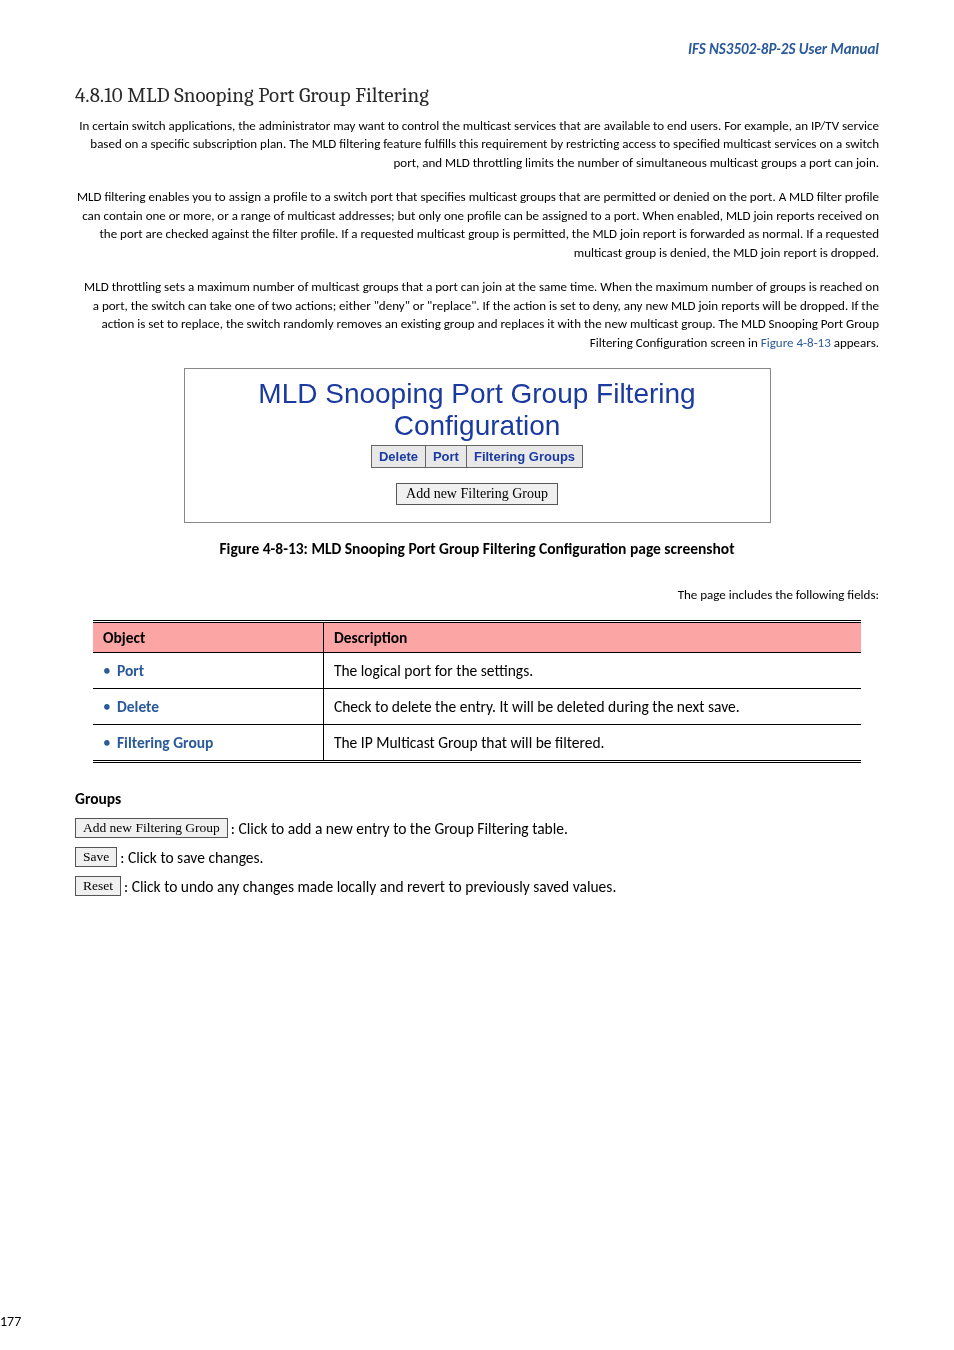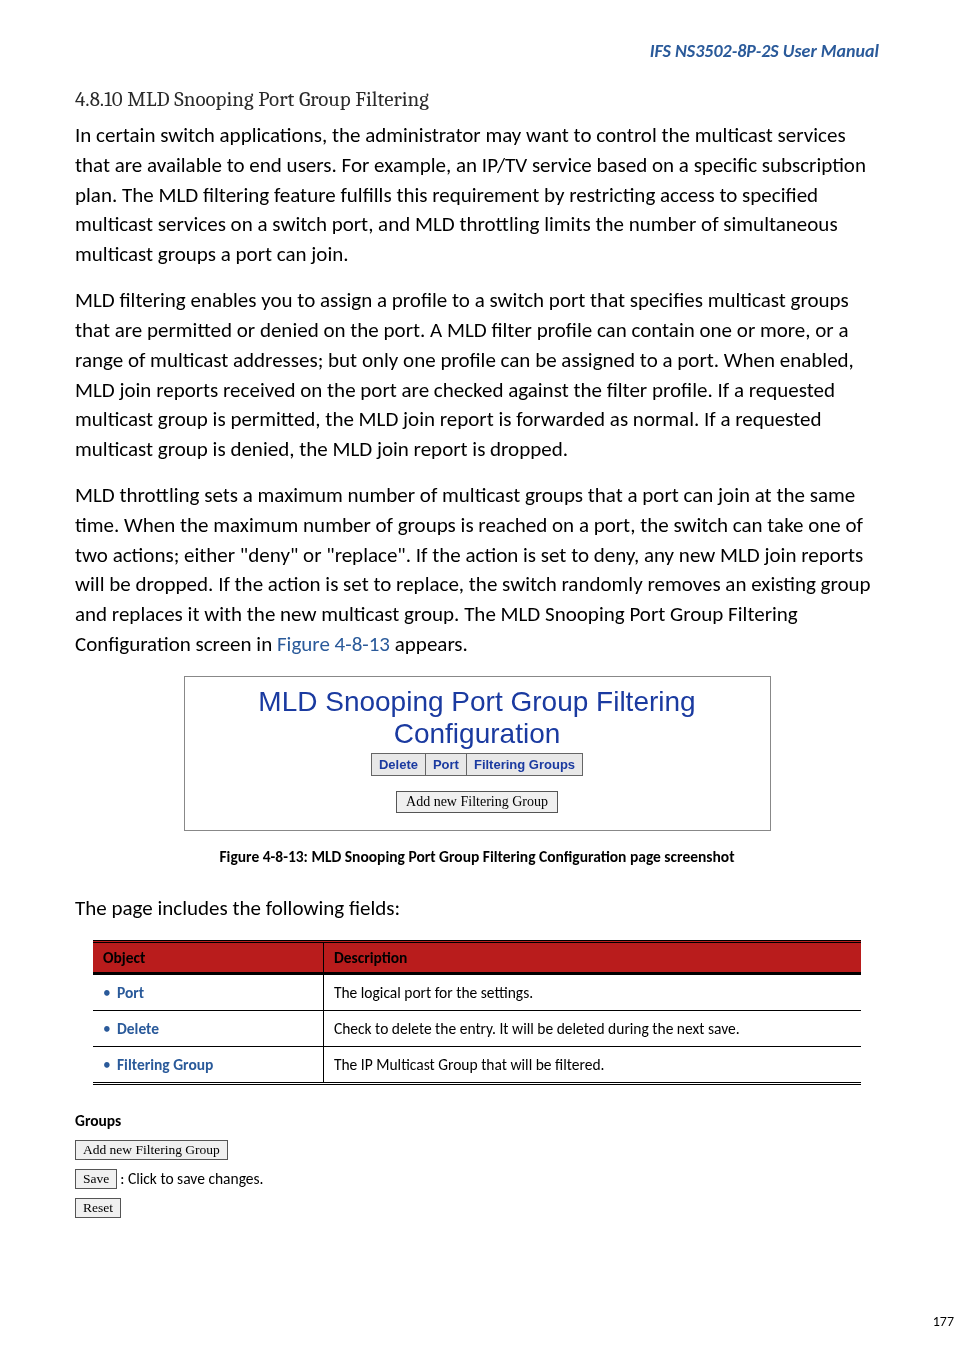--- a/index.html
+++ b/index.html
@@ -10,35 +10,35 @@
       background: #fff;
       color: #000;
       padding: 40px 75px 30px 75px;
       position: relative;
     }
     .header-right {
       text-align: right;
       color: #2a5a9a;
       font-style: italic;
       font-weight: bold;
-      font-size: 18px;
+      font-size: 15px;
       margin-bottom: 25px;
     }
     .section-heading {
       color: #2a2a2a;
       font-family: Cambria, Georgia, serif;
       font-size: 21px;
       font-weight: normal;
       margin-bottom: 10px;
     }
     .body-para {
-      font-size: 21px;
+      font-size: 13px;
       line-height: 1.42;
       margin-bottom: 16px;
-      text-align: left;
+      text-align: right;
     }
     .config-box {
       border: 1px solid #888;
       width: 587px;
       margin: 8px auto 16px auto;
       padding: 9px 12px 14px 12px;
       text-align: center;
     }
     .config-title {
       color: #1a3aa0;
@@ -78,23 +78,23 @@
     }
     .desc-table-wrap {
       padding: 0 18px;
     }
     .desc-table {
       width: 100%;
       border-collapse: collapse;
       margin-bottom: 26px;
     }
     .desc-table th {
-      background: #b91c1c;
+      background: #fca5a5;
       border-top: 3px double #000;
-      border-bottom: 3px solid #000000;
+      border-bottom: 1px solid #000000;
       text-align: left;
       font-size: 15.5px;
       font-weight: bold;
       padding: 5px 10px;
     }
     .desc-table td {
       border-bottom: 1px solid #000;
       padding: 8px 10px;
       font-size: 15.5px;
       vertical-align: middle;
@@ -133,21 +133,21 @@
       background: #f0f0f0;
       font-family: "Times New Roman", serif;
       font-size: 13.5px;
       padding: 1px 7px;
     }
     .page-num {
       position: absolute;
       bottom: 20px;
       width: 100%;
       left: 0;
-      text-align: right;
+      text-align: left;
       font-size: 14px;
     }
     .link-ref { color: #2a5a9a; }
   </style>
 </head>
 <body>
 
 <div class="header-right">IFS  NS3502-8P-2S   User  Manual</div>
 
 <div class="section-heading">4.8.10 MLD Snooping Port Group Filtering</div>
@@ -200,22 +200,24 @@
     <td>The IP Multicast Group that will be filtered.</td>
   </tr>
 </tbody>
     </table>
 </div>
 
 <div class="buttons-heading">Groups</div>
 
 <div class="btn-line">
   <span class="btn-chip">Add new Filtering Group</span>
+  <span>: Click to add a new entry to the Group Filtering table.</span>
 </div>
 <div class="btn-line">
   <span class="btn-chip">Save</span>
   <span>: Click to save changes.</span>
 </div>
 <div class="btn-line">
   <span class="btn-chip">Reset</span>
+  <span>: Click to undo any changes made locally and revert to previously saved values.</span>
 </div>
 
 <div class="page-num">177</div>
 
 </body></html>

